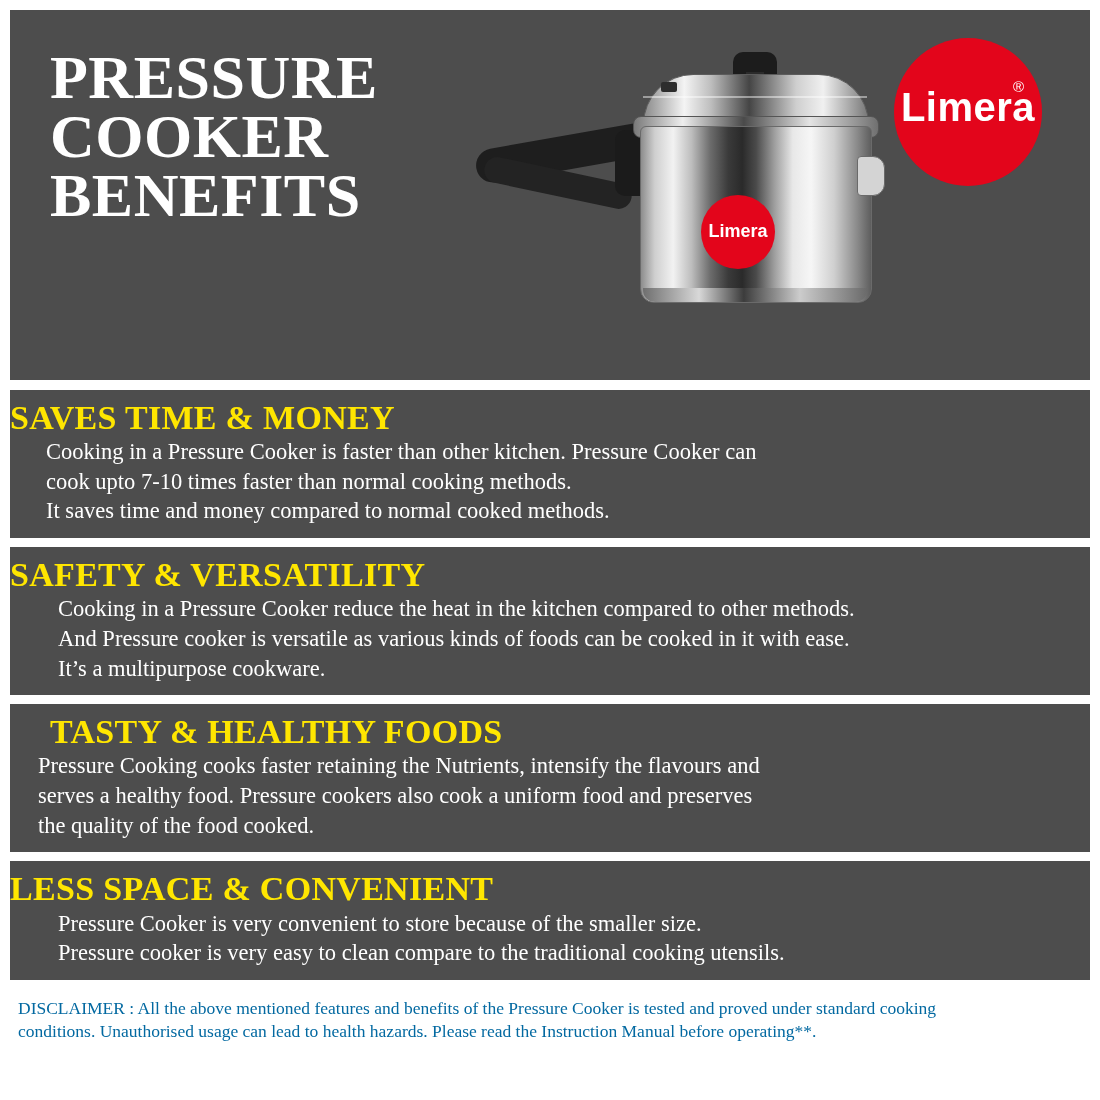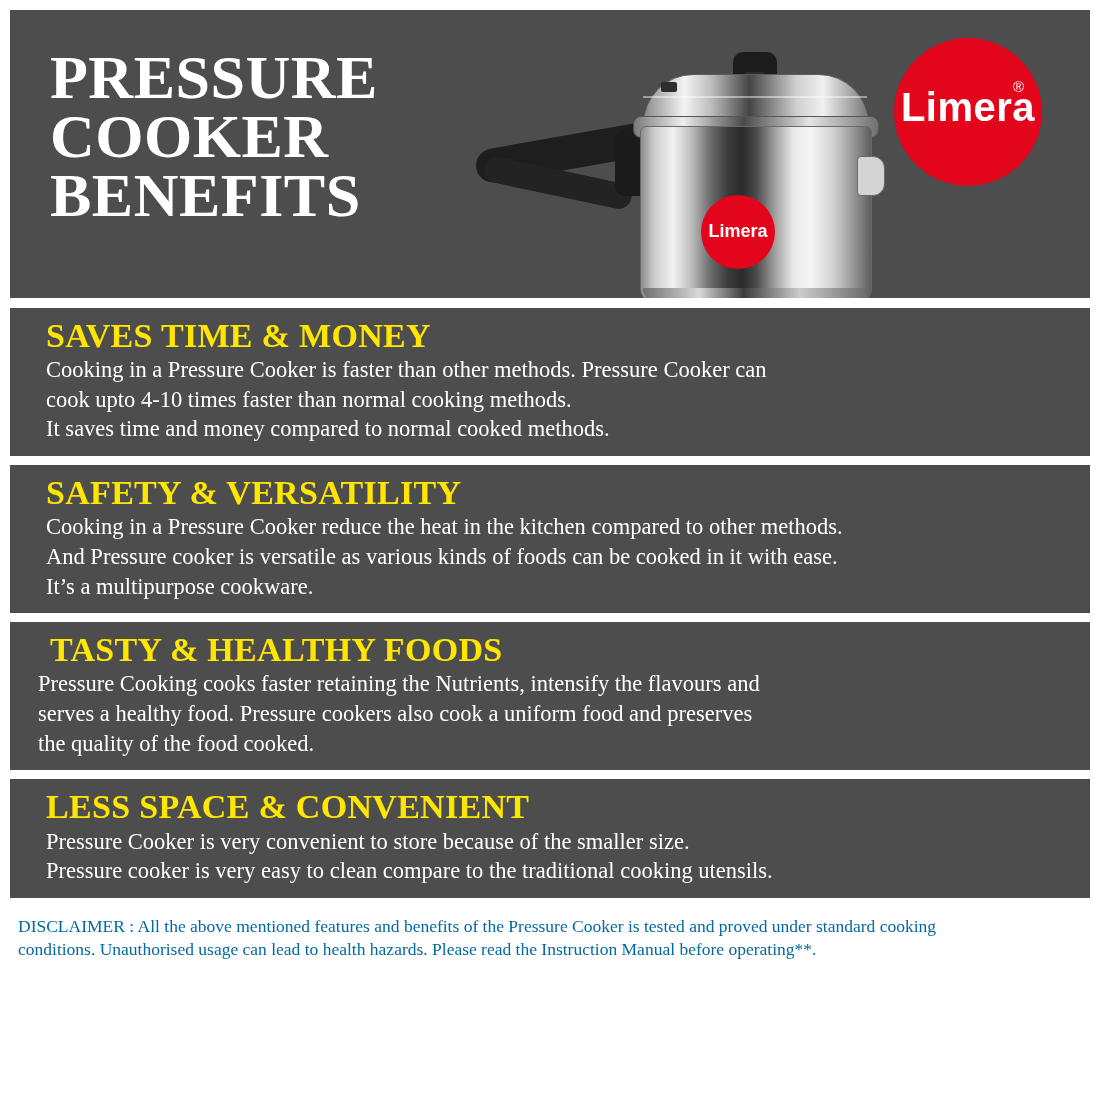--- a/index.html
+++ b/index.html
@@ -18,21 +18,21 @@
     width: 1100px;
     height: 1100px;
     background: #ffffff;
     box-sizing: border-box;
     padding: 10px 10px 0 10px;
   }
 
   
   .header {
     position: relative;
-    height: 288px;
+    height: 370px;
     background: #4d4d4d;
     overflow: hidden;
   }
   .header-title {
     position: absolute;
     left: 40px;
     top: 38px;
     color: #ffffff;
     font-family: "Liberation Serif", serif;
     font-weight: bold;
@@ -225,29 +225,28 @@
     background: #4d4d4d;
     margin-bottom: 9px;
     padding: 8px 0 12px 0;
   }
   .sec-title {
     color: #ffe600;
     font-family: "Liberation Serif", serif;
     font-weight: bold;
     font-size: 34px;
     line-height: 1.15;
-    padding-left: 36px;
     letter-spacing: 0.3px;
   }
   .sec-body {
     color: #ffffff;
     font-family: "Liberation Serif", serif;
     font-size: 22.5px;
     line-height: 1.32;
-    padding-left: 36px;
+    padding-left: 48px;
     padding-right: 14px;
   }
   .sec-body div { white-space: nowrap; }
 
   .sec-1 .sec-body { padding-left: 36px; }
   .sec-3 .sec-title { padding-left: 40px; }
   .sec-3 .sec-body { padding-left: 28px; }
   .sec-4 .sec-title { }
   .sec-4 .sec-body { }
 
@@ -295,22 +294,22 @@
       <div class="logo-text">Limera</div>
       <div class="logo-reg">®</div>
     </div>
   </div>
 
   <div class="sections">
 
     <div class="section sec-1">
       <div class="sec-title">SAVES TIME &amp; MONEY</div>
       <div class="sec-body">
-        <div>Cooking in a Pressure Cooker is faster than other methods. Pressure Cooker can</div>
-        <div>cook upto 4-10 times faster than normal cooking methods.</div>
+        <div>Cooking in a Pressure Cooker is faster than other kitchen. Pressure Cooker can</div>
+        <div>cook upto 7-10 times faster than normal cooking methods.</div>
         <div>It saves time and money compared to normal cooked methods.</div>
       </div>
     </div>
 
     <div class="section sec-2">
       <div class="sec-title">SAFETY &amp; VERSATILITY</div>
       <div class="sec-body">
         <div>Cooking in a Pressure Cooker reduce the heat in the kitchen compared to other methods.</div>
         <div>And Pressure cooker is versatile as various kinds of foods can be cooked in it with ease.</div>
         <div>It’s a multipurpose cookware.</div>

